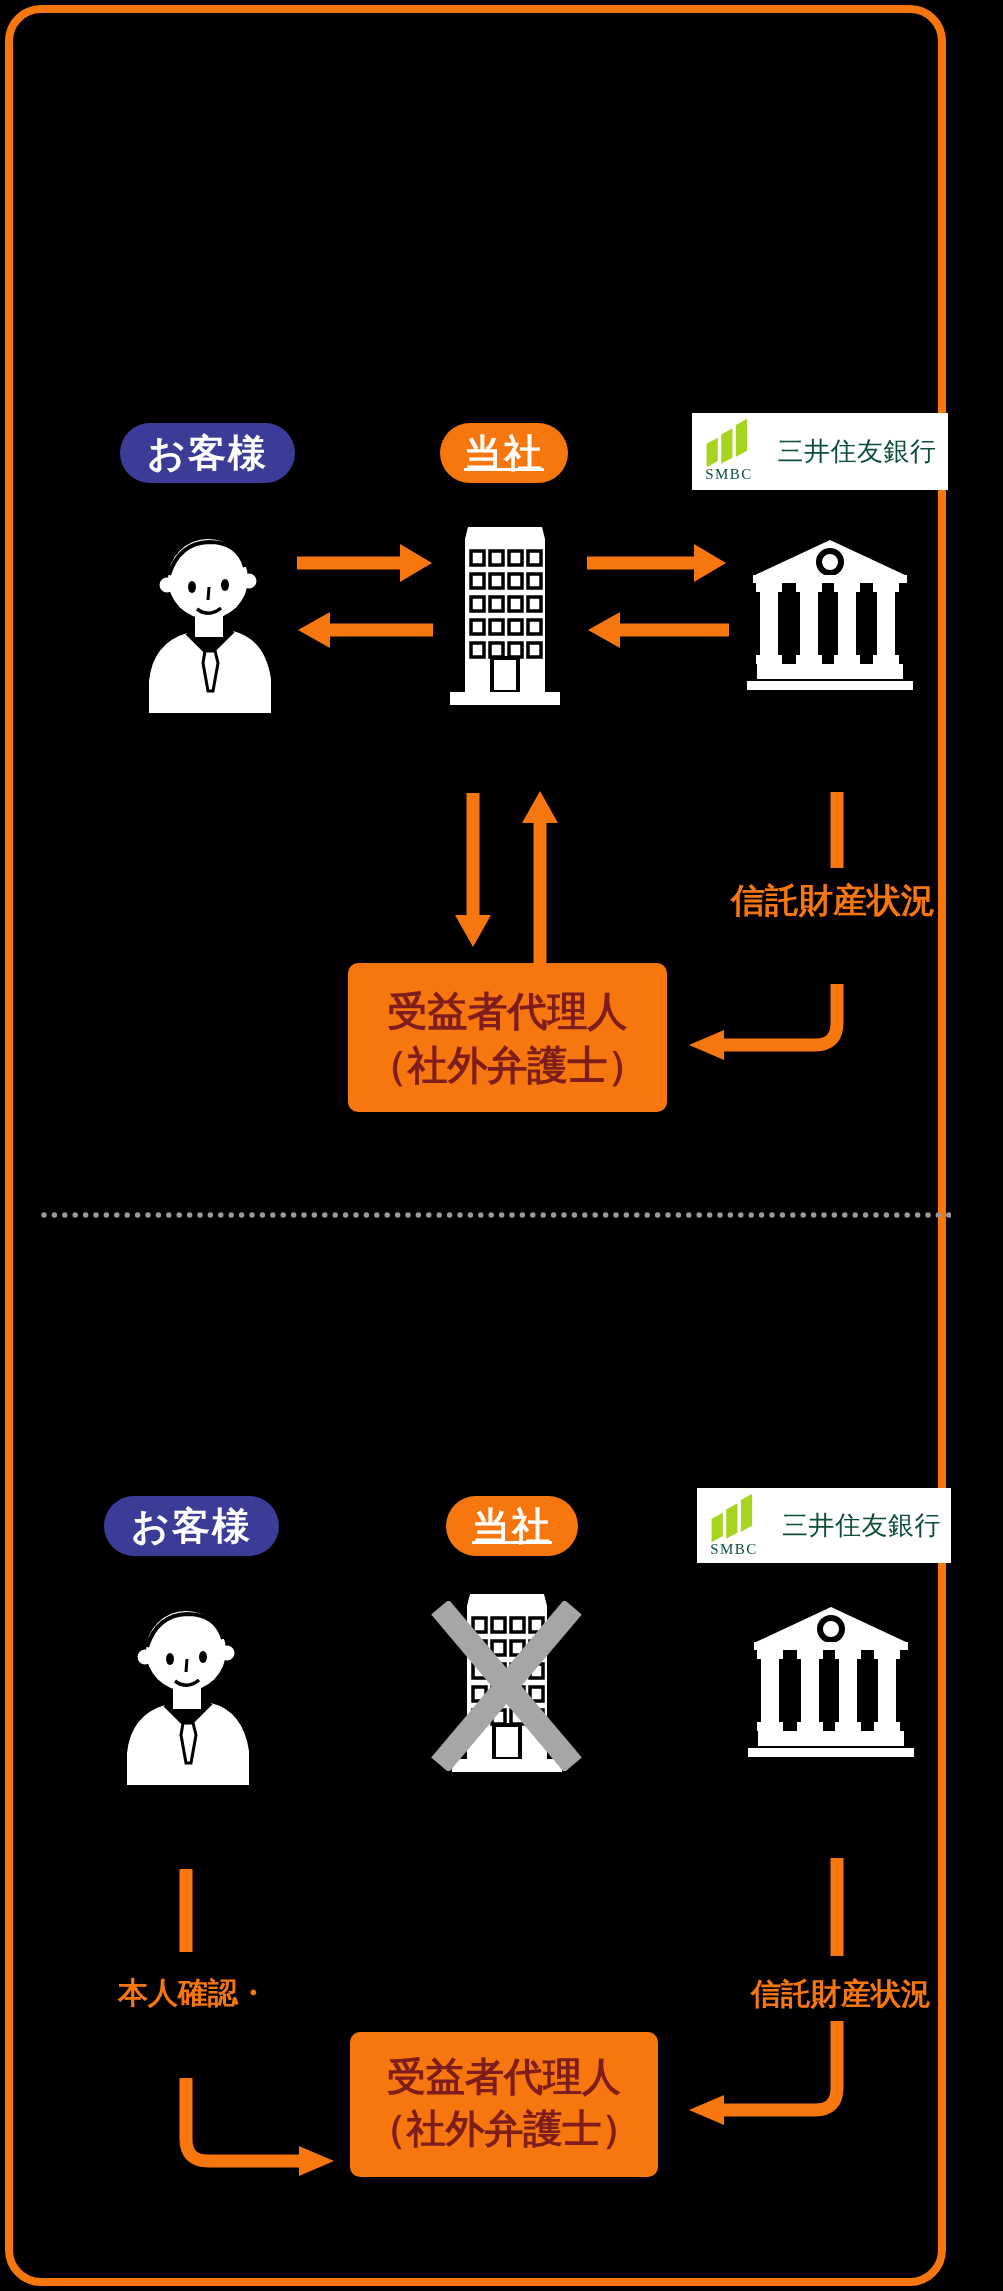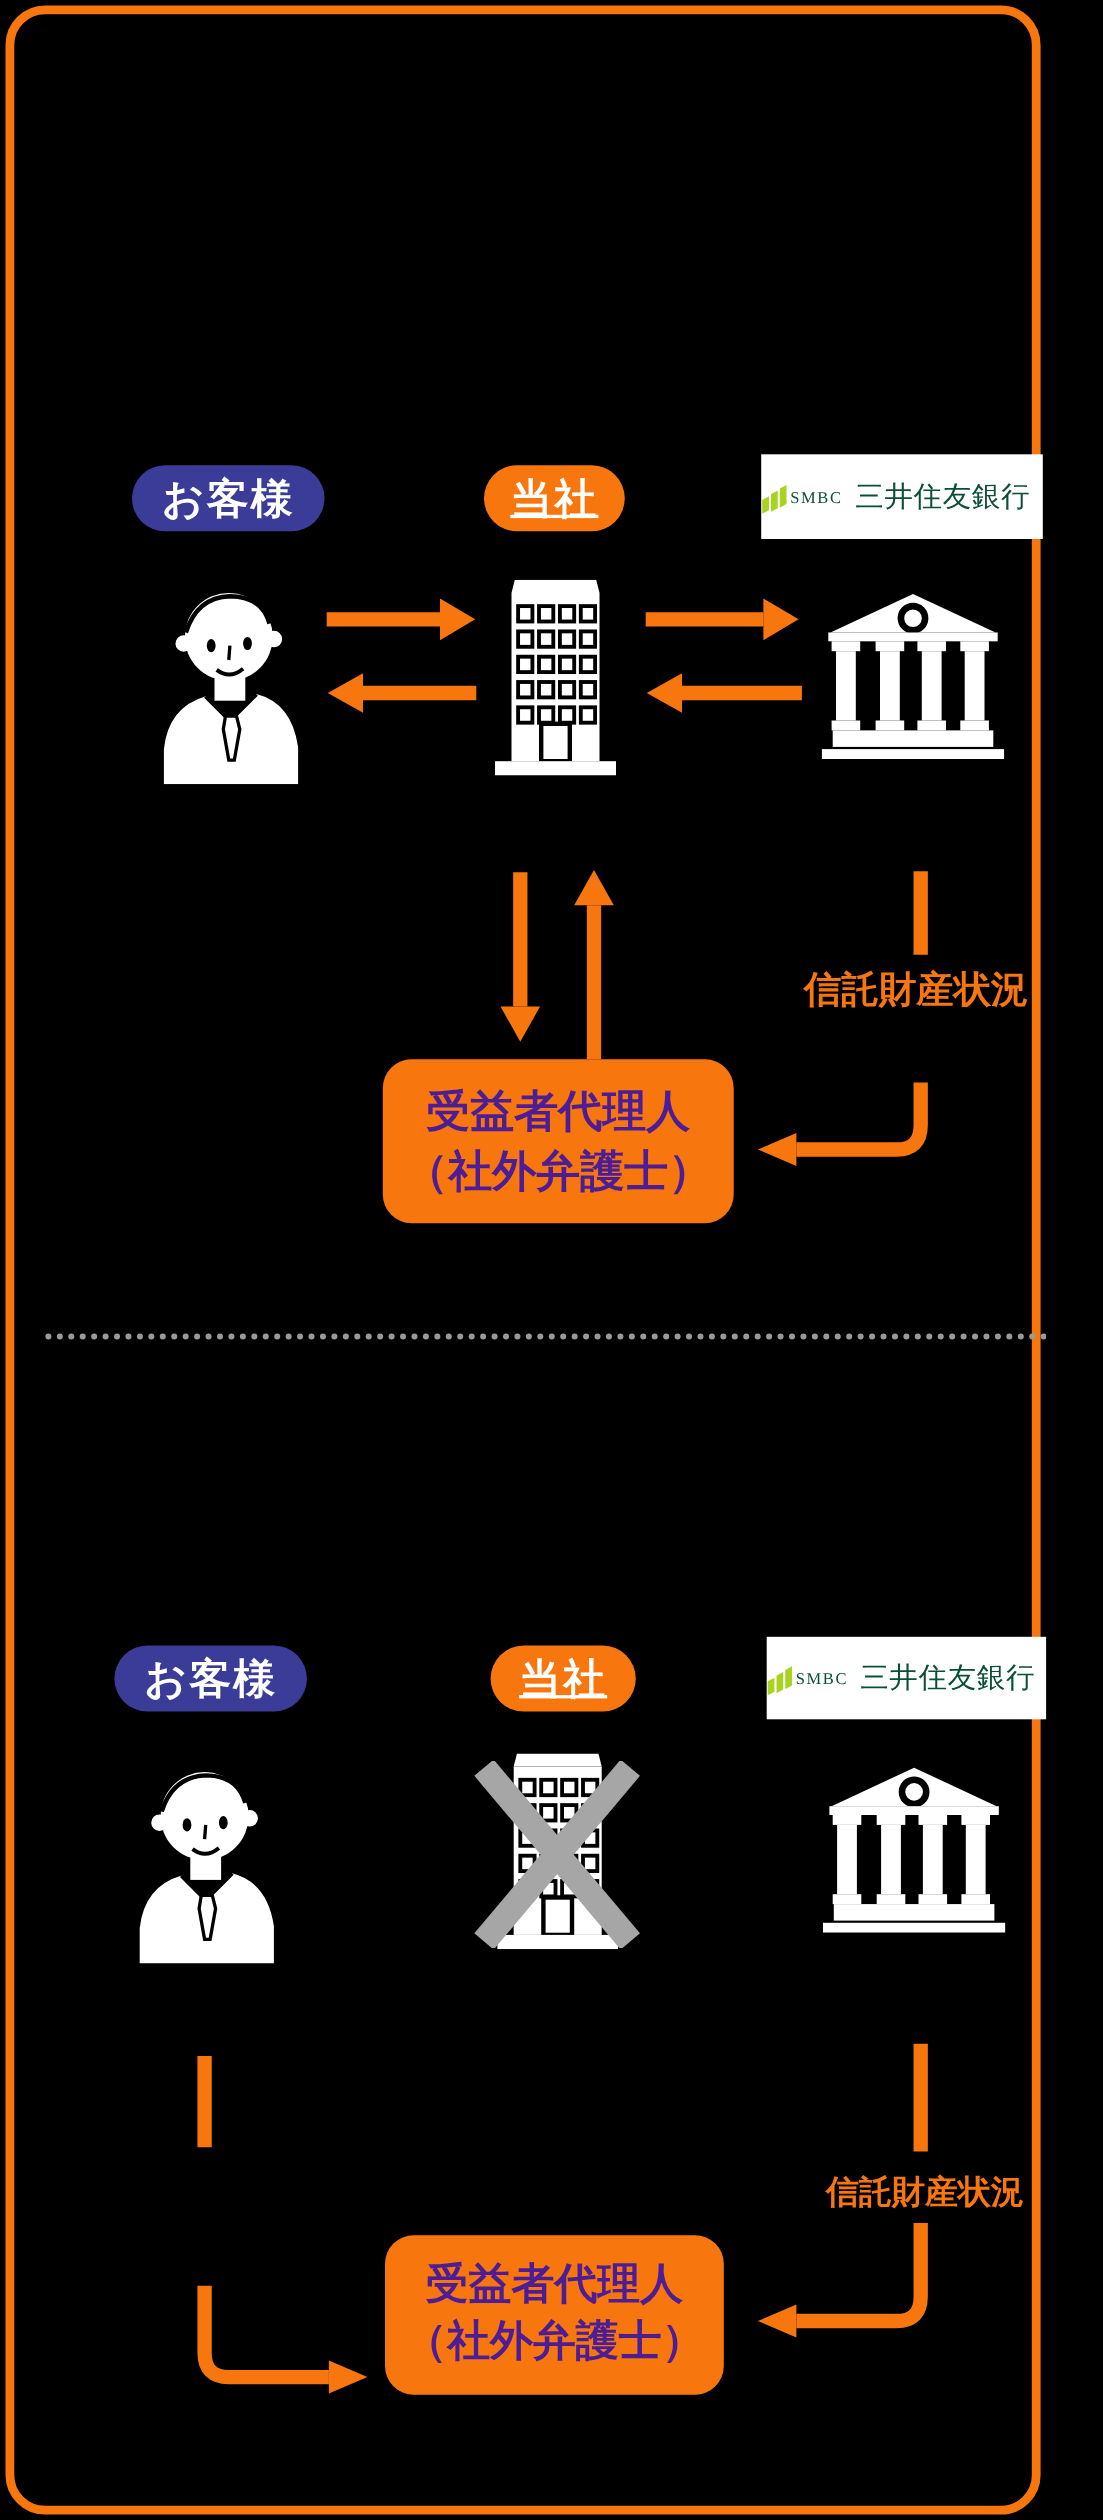--- a/index.html
+++ b/index.html
@@ -17,28 +17,28 @@
   .head{fill:var(--orange);}
   .dots{stroke:var(--dot-grey);stroke-width:5.5;fill:none;
         stroke-linecap:round;stroke-dasharray:0 10.4;}
   
   .pill{display:flex;align-items:center;justify-content:center;border-radius:30px;
         color:#fff;font-size:38px;font-weight:bold;letter-spacing:2px;}
   .pill.customer{background:var(--indigo);}
   .pill.company{background:var(--orange);text-decoration:underline;}
   
   .smbc{background:var(--white);display:flex;align-items:stretch;}
-  .smbc-left{width:74px;display:flex;align-items:center;
+  .smbc-left{width:74px;display:flex;flex-direction:column;align-items:center;
              justify-content:flex-start;padding-top:5px;}
   .smbc-word{font-family:"Liberation Serif","DejaVu Serif",serif;font-size:15px;
              letter-spacing:1.5px;color:var(--smbc-dark);margin-top:-2px;}
   .smbc-name{flex:1;display:flex;align-items:center;justify-content:center;
              color:var(--smbc-dark);font-size:26px;font-weight:normal;letter-spacing:0.5px;}
   
-  .agentbox{background:var(--orange);border-radius:26px;color:#4c1d95;font-weight:bold;
+  .agentbox{background:var(--orange);border-radius:10px;color:#7f1d1d;font-weight:bold;
             text-align:center;}
   .agentbox .l{display:block;}
   #agent1{left:348px;top:963px;width:319px;height:149px;font-size:40px;
           line-height:54px;padding-top:21px;box-sizing:border-box;}
   #agent2{left:350px;top:2032px;width:308px;height:145px;font-size:39px;
           line-height:52px;padding-top:19px;box-sizing:border-box;}
   
   .flowlabel{color:var(--orange);font-weight:bold;text-align:center;}
   #label-report{left:703px;top:876px;width:260px;font-size:34px;line-height:49px;}
   #label-identity{left:63px;top:1968px;width:260px;font-size:30px;line-height:50px;}
@@ -264,20 +264,21 @@
   <div class="abs flowlabel" id="label-report">
     <div>信託財産状況</div>
   </div>
 
   <div class="abs agentbox" id="agent1">
     <span class="l">受益者代理人</span>
     <span class="l">（社外弁護士）</span>
   </div>
 
   <div class="abs flowlabel" id="label-identity">
+    <div>本人確認・</div>
   </div>
 
   <div class="abs flowlabel" id="label-return">
     <div>信託財産状況</div>
   </div>
 
   <div class="abs agentbox" id="agent2">
     <span class="l">受益者代理人</span>
     <span class="l">（社外弁護士）</span>
   </div>

